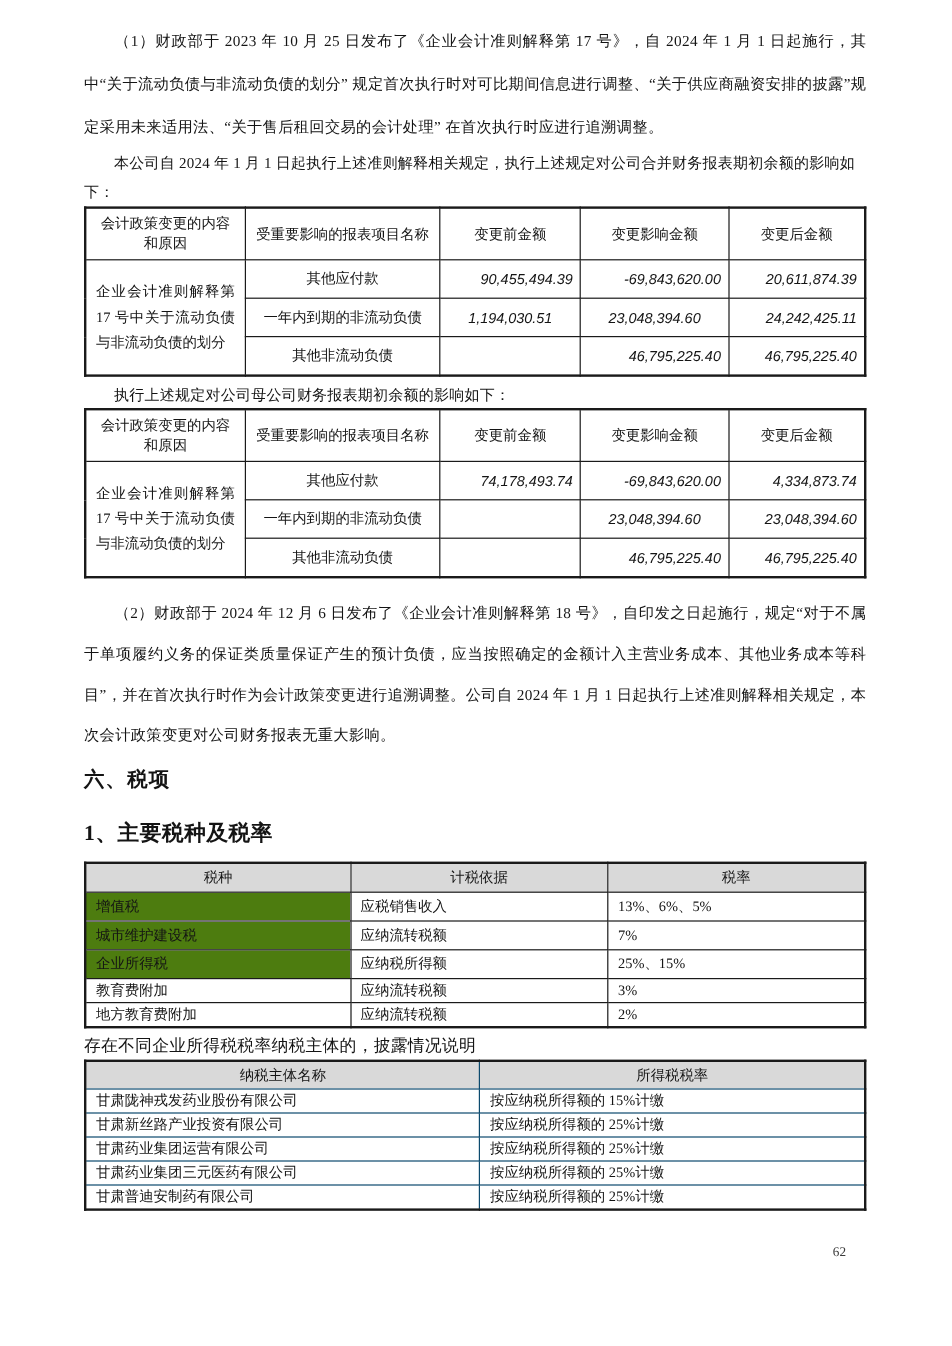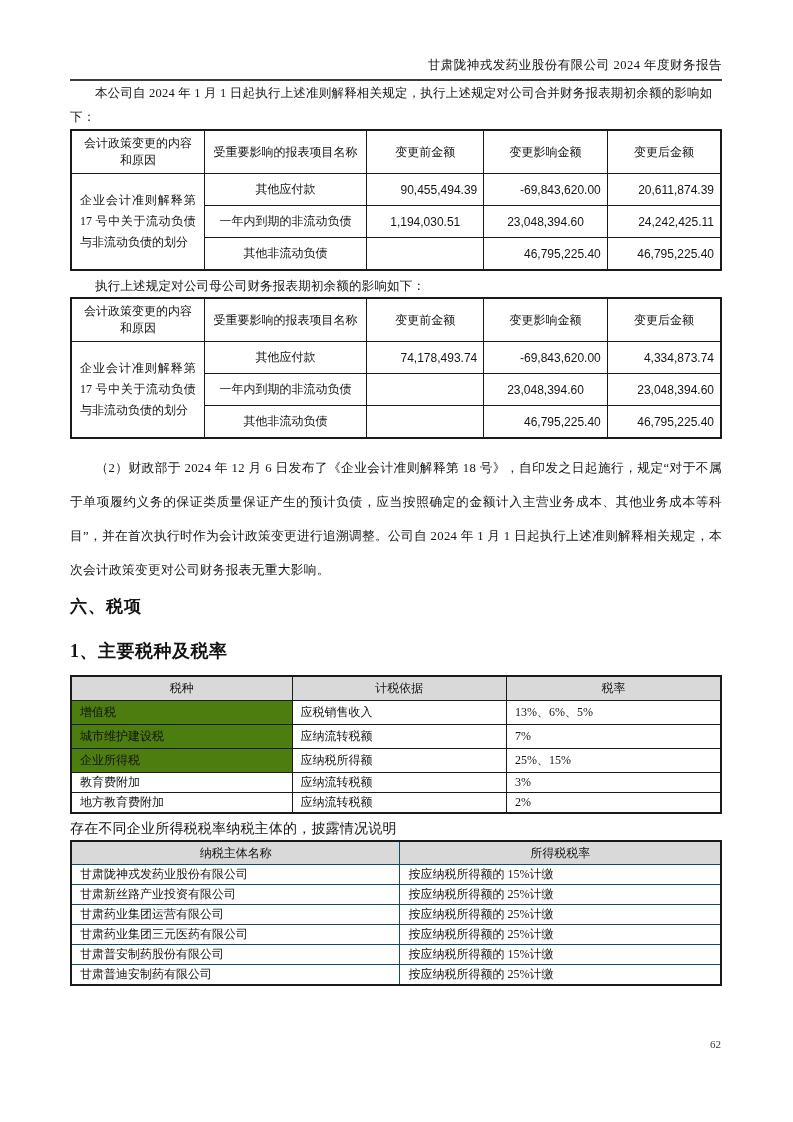--- a/index.html
+++ b/index.html
@@ -36,21 +36,21 @@
   .policy-table th,.policy-table td{
     border:1px solid #1a1a1a;font-weight:normal;
     font-size:12px;padding:1px 6px;overflow:hidden;
   }
   .policy-table th{text-align:center;height:40px;line-height:17px;}
   .policy-table td{height:29px;}
   .policy-table .item{text-align:center;}
   .policy-table .group-cell{
     text-align:justify;line-height:21px;padding:4px 8px;vertical-align:middle;
   }
-  .num{font-family:"Liberation Sans","DejaVu Sans",sans-serif;font-size:11.5px;}
+  .num{font-family:"Liberation Sans","DejaVu Sans",sans-serif;font-size:11.5px;font-style:italic;}
   .right{text-align:right;}
   .center{text-align:center;}
 
   
   .tax-table{border:2px solid #1a1a1a;margin-top:12px;}
   .tax-table th,.tax-table td{
     border:1px solid #1a1a1a;font-weight:normal;font-size:12px;
     padding:1px 8px;overflow:hidden;
   }
   .tax-table th{background:#d9d9d9;text-align:center;height:21px;font-family:Liberation Mono, monospace;}
@@ -71,33 +71,31 @@
   .entity-table td{text-align:left;height:16px;}
 
   .section-heading{
     margin:8px 0 0;font-size:17px;font-weight:bold;letter-spacing:1px;
   }
   .subsection-heading{
     margin:21px 0 0;font-size:18px;font-weight:bold;letter-spacing:.5px;
   }
 
   .page-number{
-    position:absolute;top:1038px;right:72px;
+    position:absolute;top:1038px;right:88px;
     font-size:11px;color:#3a3a3a;
   }
 </style>
 </head>
 <body>
 
 <div class="content">
 
-  <div class="doc-header">
-    <span>甘肃陇神戎发药业股份有限公司 2024 年度财务报告</span>
-  </div>
-
+
+  <p class="body-text" id="para1">（1）财政部于 2023 年 10 月 25 日发布了《企业会计准则解释第 17 号》，自 2024 年 1 月 1 日起施行，其中“关于流动负债与非流动负债的划分” 规定首次执行时对可比期间信息进行调整、“关于供应商融资安排的披露”规定采用未来适用法、“关于售后租回交易的会计处理” 在首次执行时应进行追溯调整。</p>
 
   <p class="intro" id="intro1">本公司自 2024 年 1 月 1 日起执行上述准则解释相关规定，执行上述规定对公司合并财务报表期初余额的影响如下：</p>
 
   <table class="policy-table">
     <colgroup>
         <col style="width:20.5%">
         <col style="width:25%">
         <col style="width:18%">
         <col style="width:19%">
         <col style="width:17.5%">
@@ -248,24 +246,20 @@
       </tr>
       <tr>
         <td>甘肃药业集团运营有限公司</td>
         <td>按应纳税所得额的 25%计缴</td>
       </tr>
       <tr>
         <td>甘肃药业集团三元医药有限公司</td>
         <td>按应纳税所得额的 25%计缴</td>
       </tr>
       <tr>
-        <td>甘肃普安制药股份有限公司</td>
-        <td>按应纳税所得额的 15%计缴</td>
-      </tr>
-      <tr>
         <td>甘肃普迪安制药有限公司</td>
         <td>按应纳税所得额的 25%计缴</td>
       </tr>
     </tbody>
   </table>
 
 </div>
 
 <div class="page-number">62</div>
 

